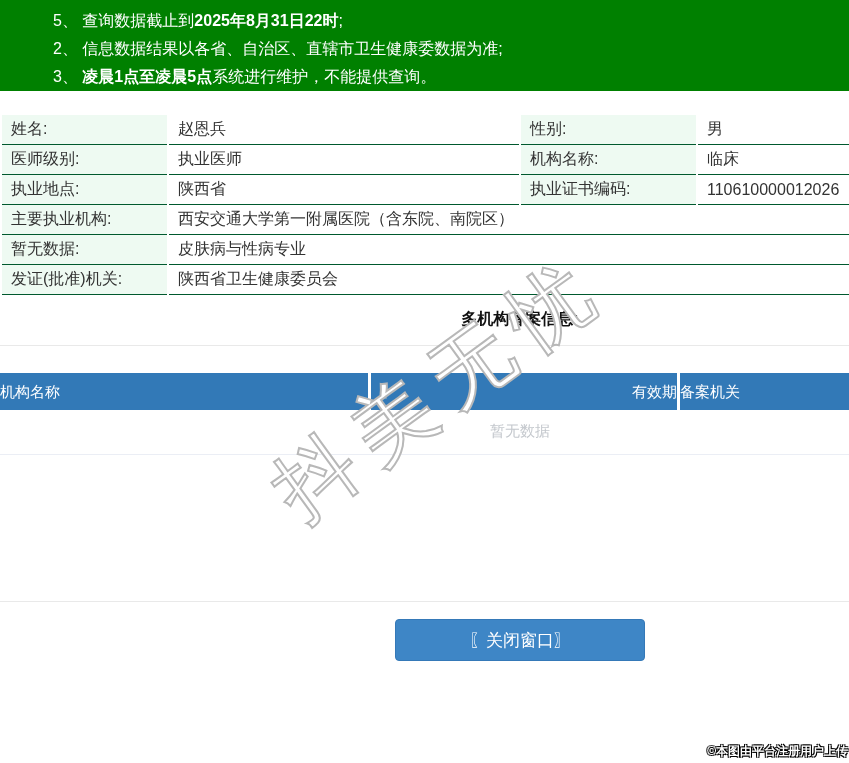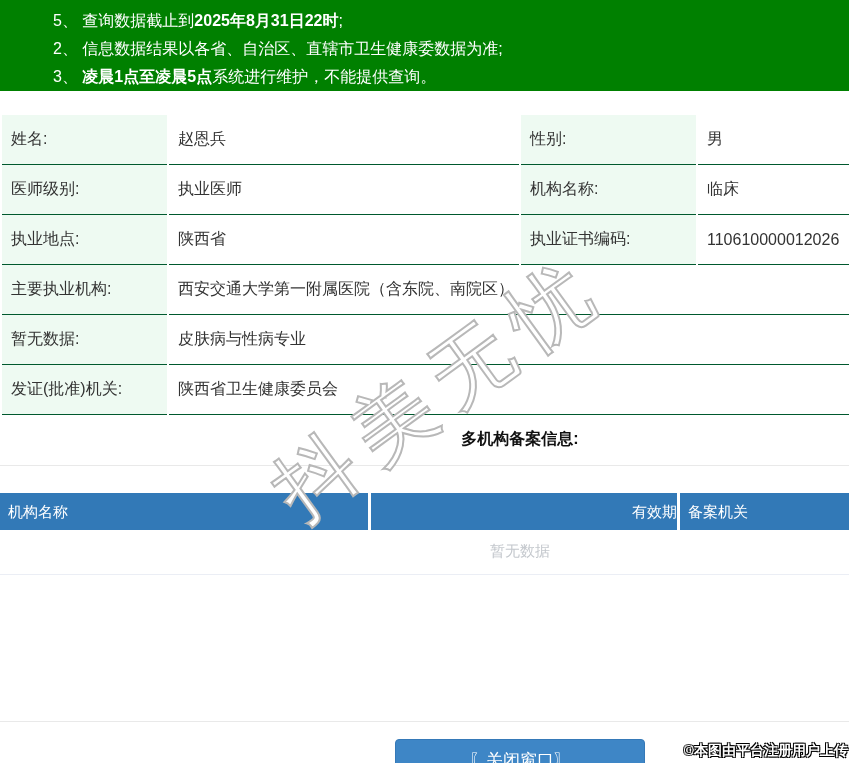--- a/index.html
+++ b/index.html
@@ -31,21 +31,21 @@
   .info-table {
     width: 1040px;
     border-collapse: separate;
     border-spacing: 2px 0;
     margin-top: 24px;
     table-layout: fixed;
     font-size: 16px;
     color: #333333;
   }
   .info-table td {
-    height: 50px;
+    height: 30px;
     border-bottom: 1px solid #00592e;
     padding: 0 9px;
     vertical-align: middle;
     white-space: nowrap;
     overflow: hidden;
   }
   .info-table td.lbl { background: #eefaf2; }
   .col-l1 { width: 165px; }
   .col-v1 { width: 350px; }
   .col-l2 { width: 175px; }
@@ -73,21 +73,20 @@
     display: flex;
     gap: 3px;
     background: #ffffff;
   }
   .org-header .hcell {
     background: #3279b7;
     color: #ffffff;
     font-size: 15px;
     height: 37px;
     line-height: 37px;
-    padding-left: 8px;
     white-space: nowrap;
     overflow: hidden;
   }
   .hc1 { width: 368px; }
   .hc2 { width: 306px; text-align: right; }
   .hc3 { flex: 1; }
 
   .empty-row {
     width: 1040px;
     height: 45px;
@@ -134,26 +133,25 @@
     z-index: 60;
     pointer-events: none;
   }
 
   
   .credit {
     position: absolute;
     right: 1px;
     bottom: 3px;
     z-index: 70;
-    font-size: 14px;
+    font-size: 12px;
     font-weight: bold;
     color: #ffffff;
     text-shadow: -1px -1px 0 #000, 1px -1px 0 #000, -1px 1px 0 #000, 1px 1px 0 #000;
     white-space: nowrap;
-    font-family: Liberation Serif, serif;
   }
 </style>
 </head>
 <body>
 
 <div class="viewport">
   <div class="content">
 
     <div class="notice">
       <div class="notice-line"><span>5、 查询数据截止到</span><b>2025年8月31日22时</b><span>;</span></div>

